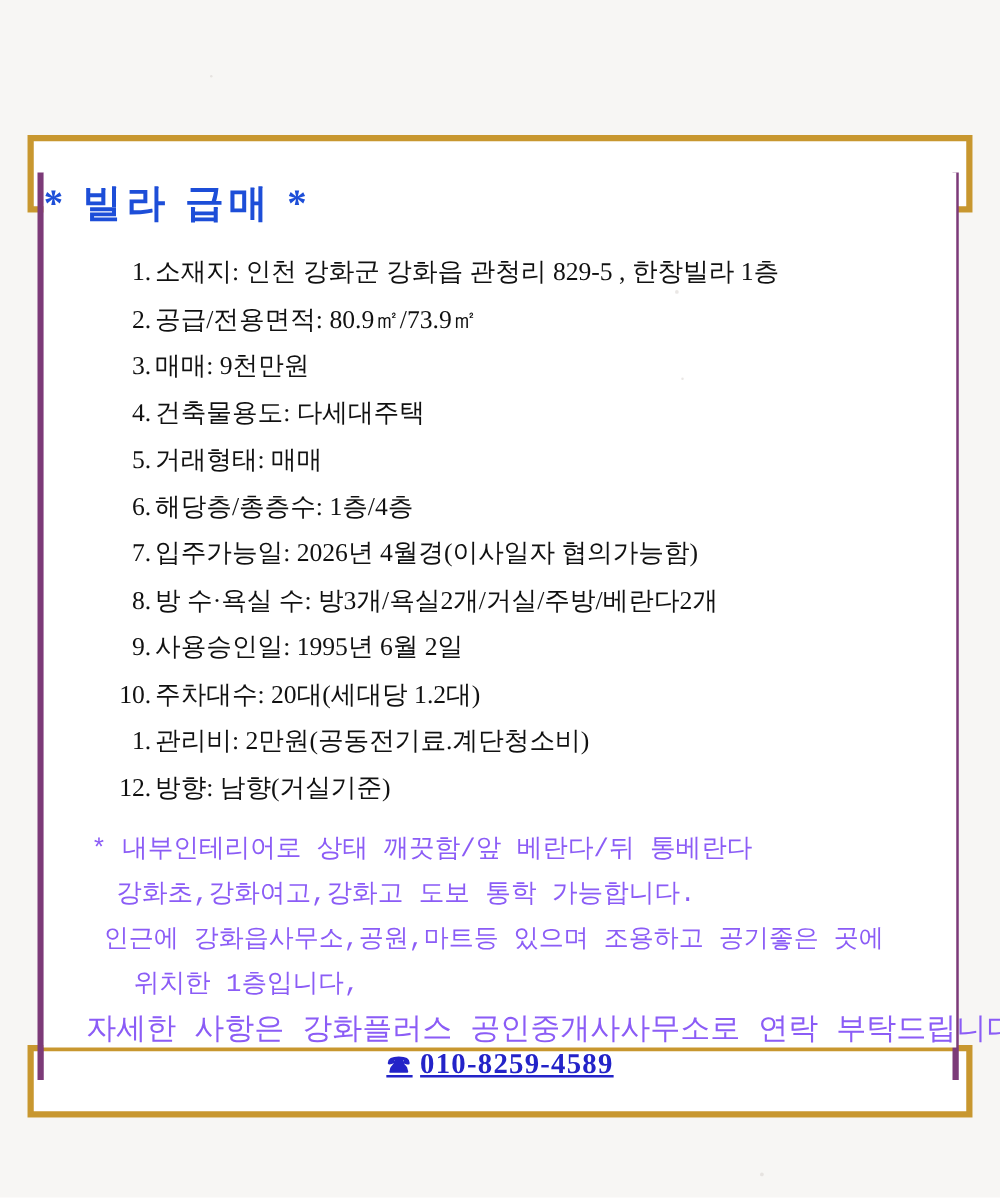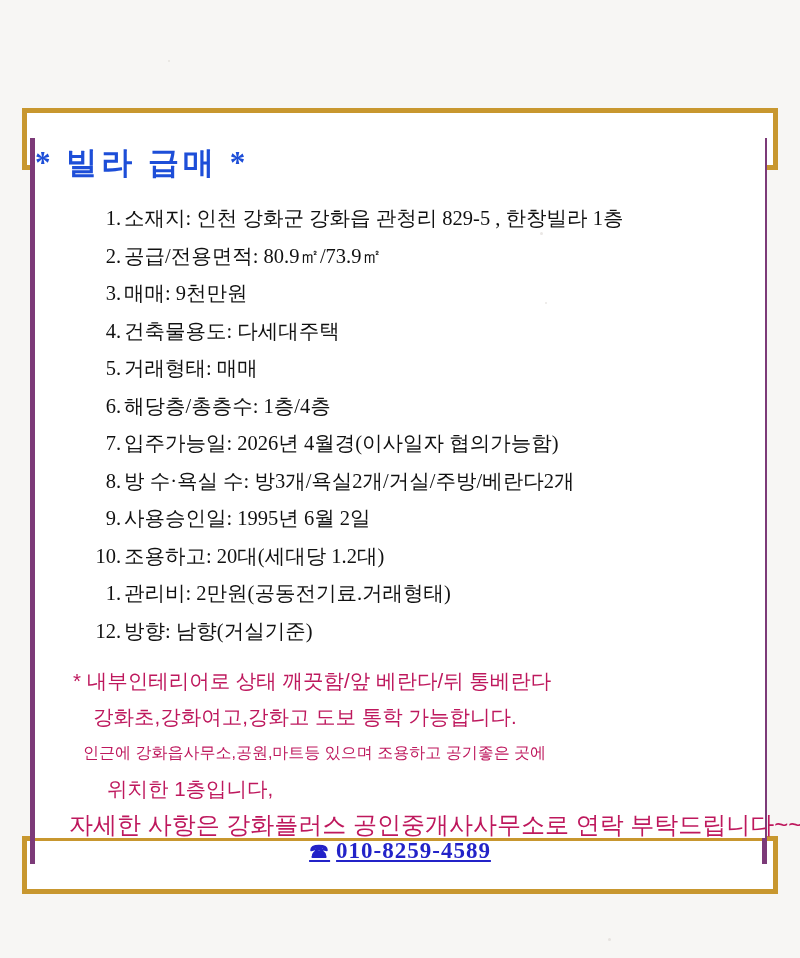--- a/index.html
+++ b/index.html
@@ -95,31 +95,31 @@
   .row .txt {
     flex: 1 1 auto;
   }
 
   
   #notes {
     position: absolute;
     top: 525px;
     left: 0;
     width: 646px;
-    font-family: Liberation Sans, sans-serif;
+    font-family: Liberation Mono, monospace;
     font-size: 20.5px;
-    color: #be185d;
+    color: #8b5cf6;
     line-height: 36px;
   }
   .note {
     white-space: nowrap;
   }
   .note.n0 { padding-left: 38px; }
   .note.n1 { padding-left: 58px; }
-  .note.n2 { padding-left: 48px; font-size: 16px; }
+  .note.n2 { padding-left: 48px; font-size: 20px; }
   .note.n3 { padding-left: 72px; }
   .note.n4 { padding-left: 34px; font-size: 24px; }
 
   #contact {
     position: absolute;
     top: 680px;
     left: 0;
     width: 730px;
     text-align: center;
     font-family: "Liberation Serif", serif;
@@ -197,25 +197,25 @@
       <div class="row">
         <span class="num">8.</span>
         <span class="txt">방 수·욕실 수: 방3개/욕실2개/거실/주방/베란다2개</span>
       </div>
       <div class="row">
         <span class="num">9.</span>
         <span class="txt">사용승인일: 1995년 6월 2일</span>
       </div>
       <div class="row">
         <span class="num">10.</span>
-        <span class="txt">조용하고: 20대(세대당 1.2대)</span>
+        <span class="txt">주차대수: 20대(세대당 1.2대)</span>
       </div>
       <div class="row">
         <span class="num">1.</span>
-        <span class="txt">관리비: 2만원(공동전기료.거래형태)</span>
+        <span class="txt">관리비: 2만원(공동전기료.계단청소비)</span>
       </div>
       <div class="row">
         <span class="num">12.</span>
         <span class="txt">방향: 남향(거실기준)</span>
       </div>
     </div>
 
     <div id="notes">
       <div class="note n0">* 내부인테리어로 상태 깨끗함/앞 베란다/뒤 통베란다</div>
       <div class="note n1">강화초,강화여고,강화고 도보 통학 가능합니다.</div>

